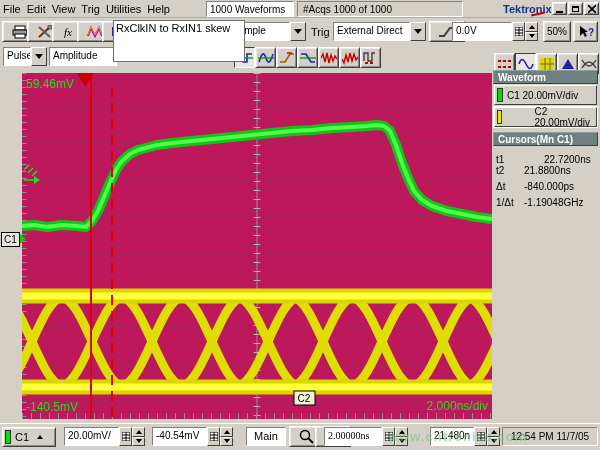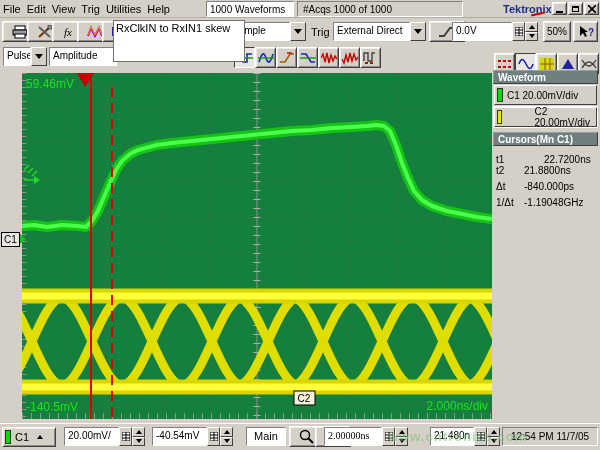--- a/index.html
+++ b/index.html
@@ -250,21 +250,21 @@
     <span>-840.000ps</span>
   </div>
   <div class="ro-row" style="top:197px;">
     <span class="ro-label">1/Δt</span>
     <span>-1.19048GHz</span>
   </div>
 
   <div class="abs" style="left:1px; top:232px; width:19px; height:15px; background:#e8e6e0; border:1px solid #000; font-size:10px; padding:1px 0 0 2px; z-index:3;">C1</div>
   <div class="abs" style="left:20px; top:234px; width:0; height:0; border-top:5px solid transparent; border-bottom:5px solid transparent; border-left:6px solid #18c018; z-index:3;"></div>
 
-  <div class="abs" style="left:22px; top:73px; width:470px; height:346px; background:#15803d;">
+  <div class="abs" style="left:22px; top:73px; width:470px; height:346px; background:#be185d;">
     <svg width="470" height="346" viewBox="0 0 470 346">
 
       <g stroke="#4d4d4d" stroke-width="1" stroke-dasharray="1 5">
         <line x1="47" y1="0" x2="47" y2="346"></line>
           <line x1="94" y1="0" x2="94" y2="346"></line>
         <line x1="141" y1="0" x2="141" y2="346"></line>
           <line x1="188" y1="0" x2="188" y2="346"></line>
         <line x1="282" y1="0" x2="282" y2="346"></line>
           <line x1="329" y1="0" x2="329" y2="346"></line>
         <line x1="376" y1="0" x2="376" y2="346"></line>

